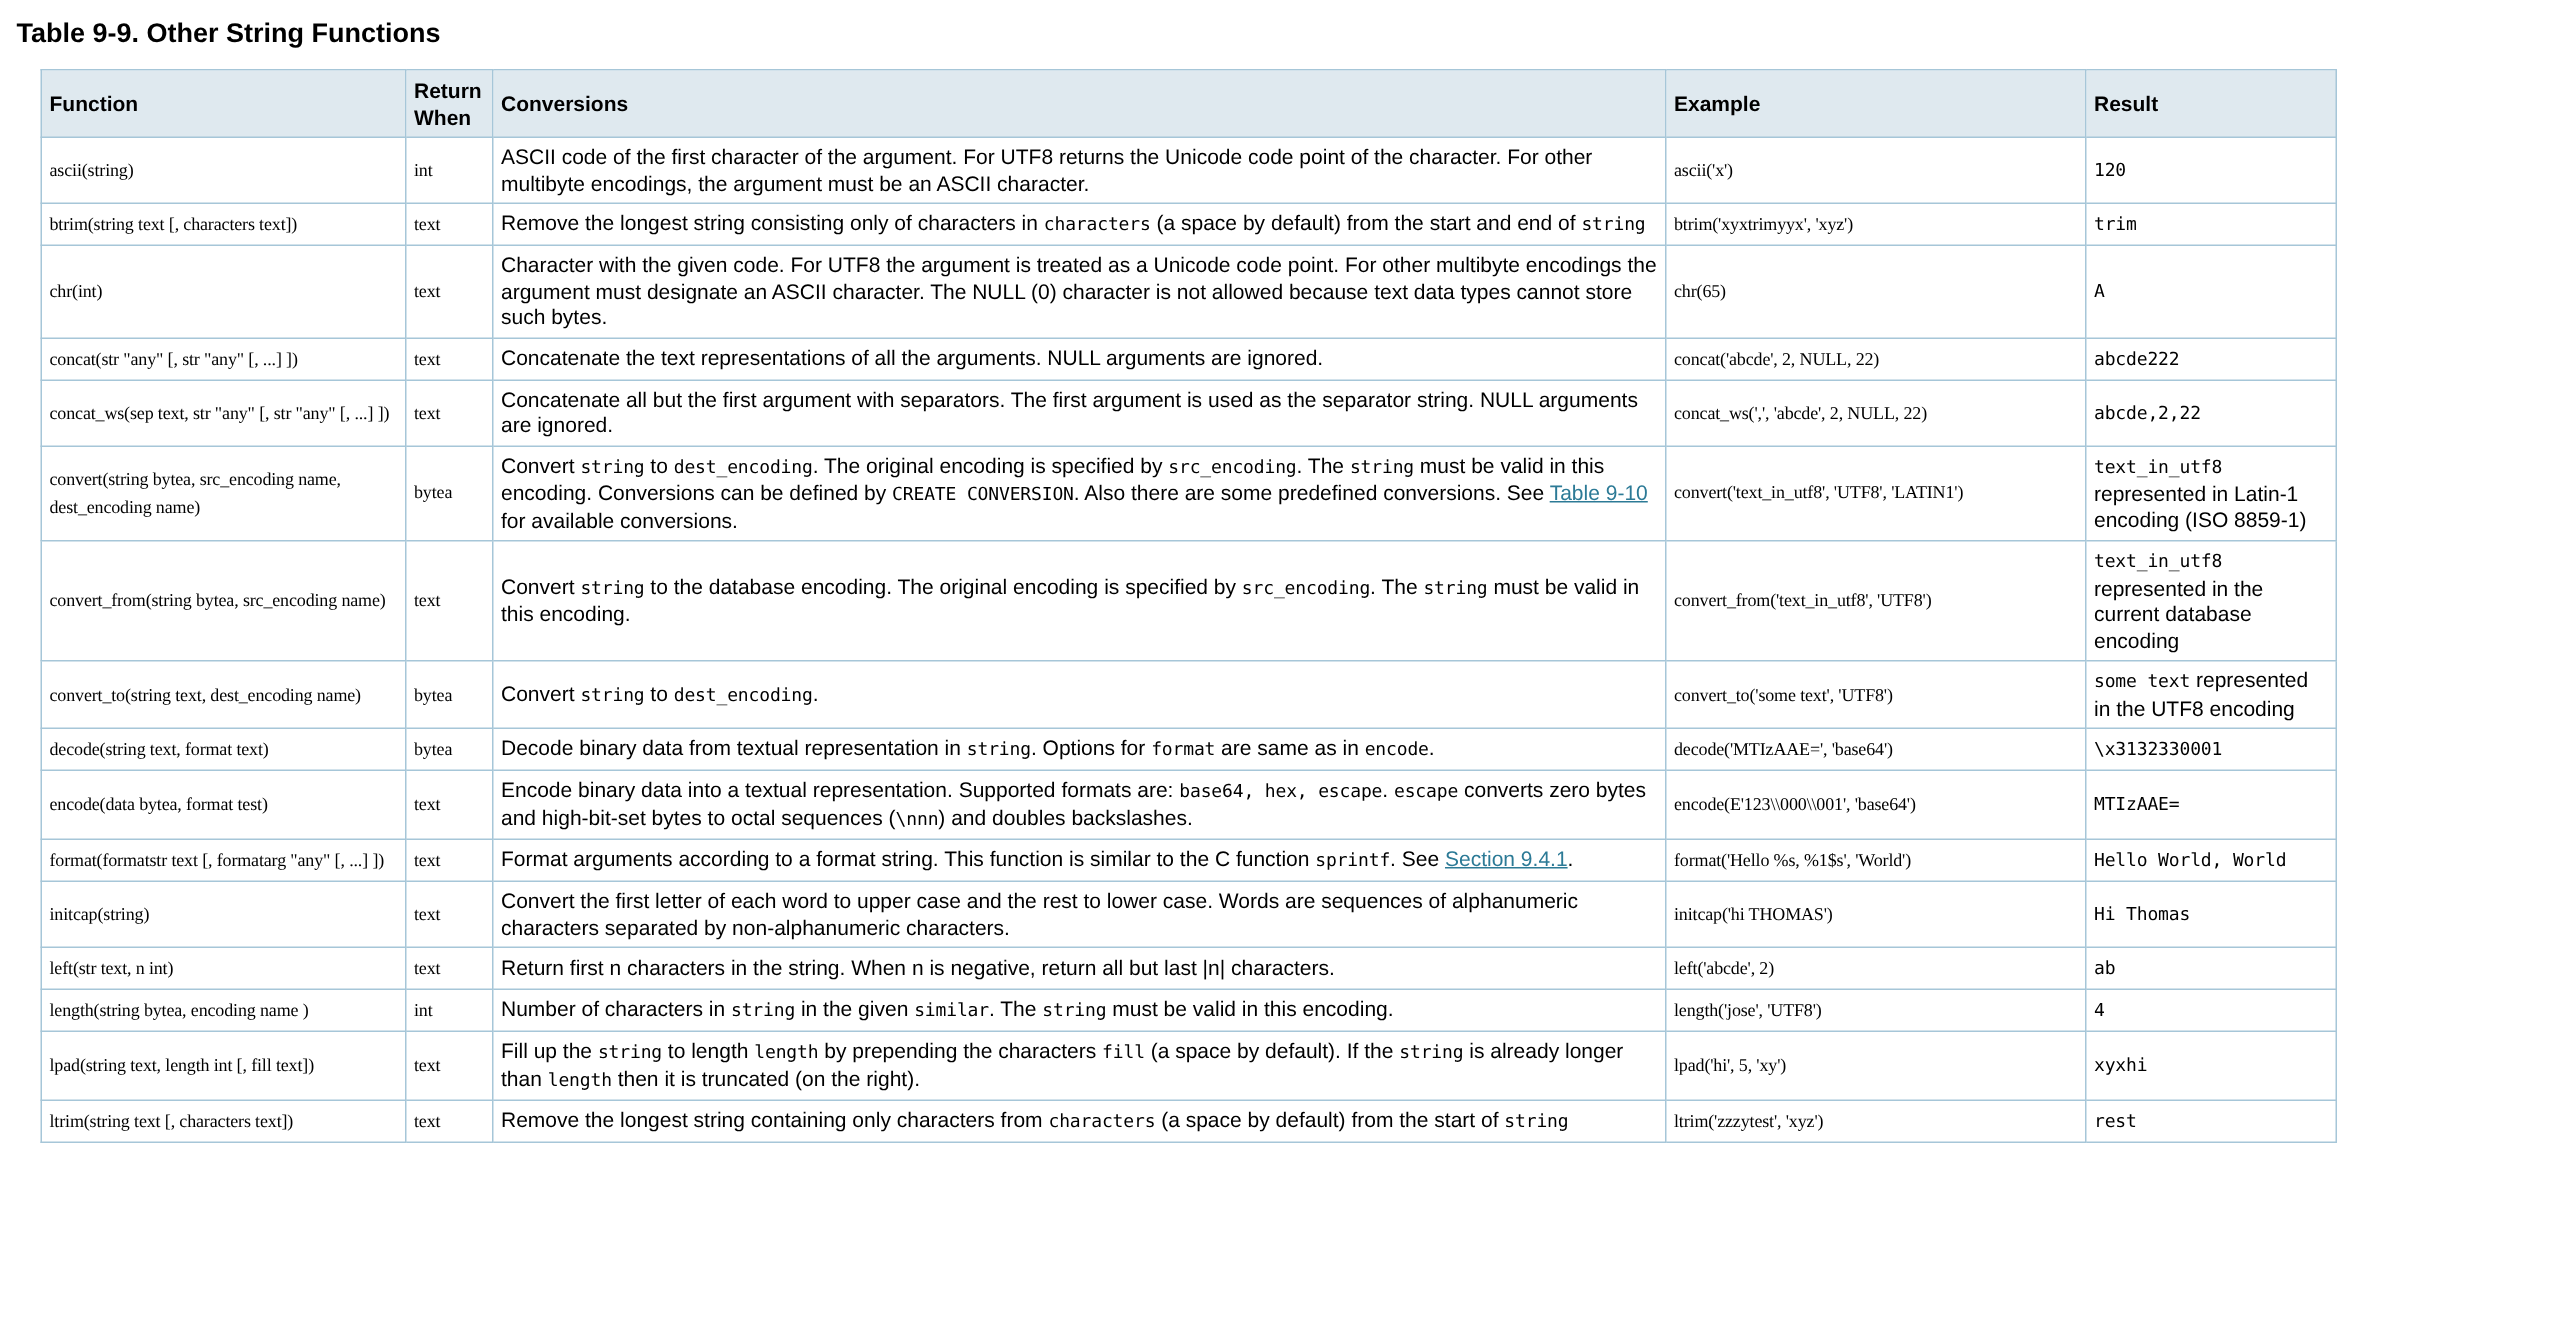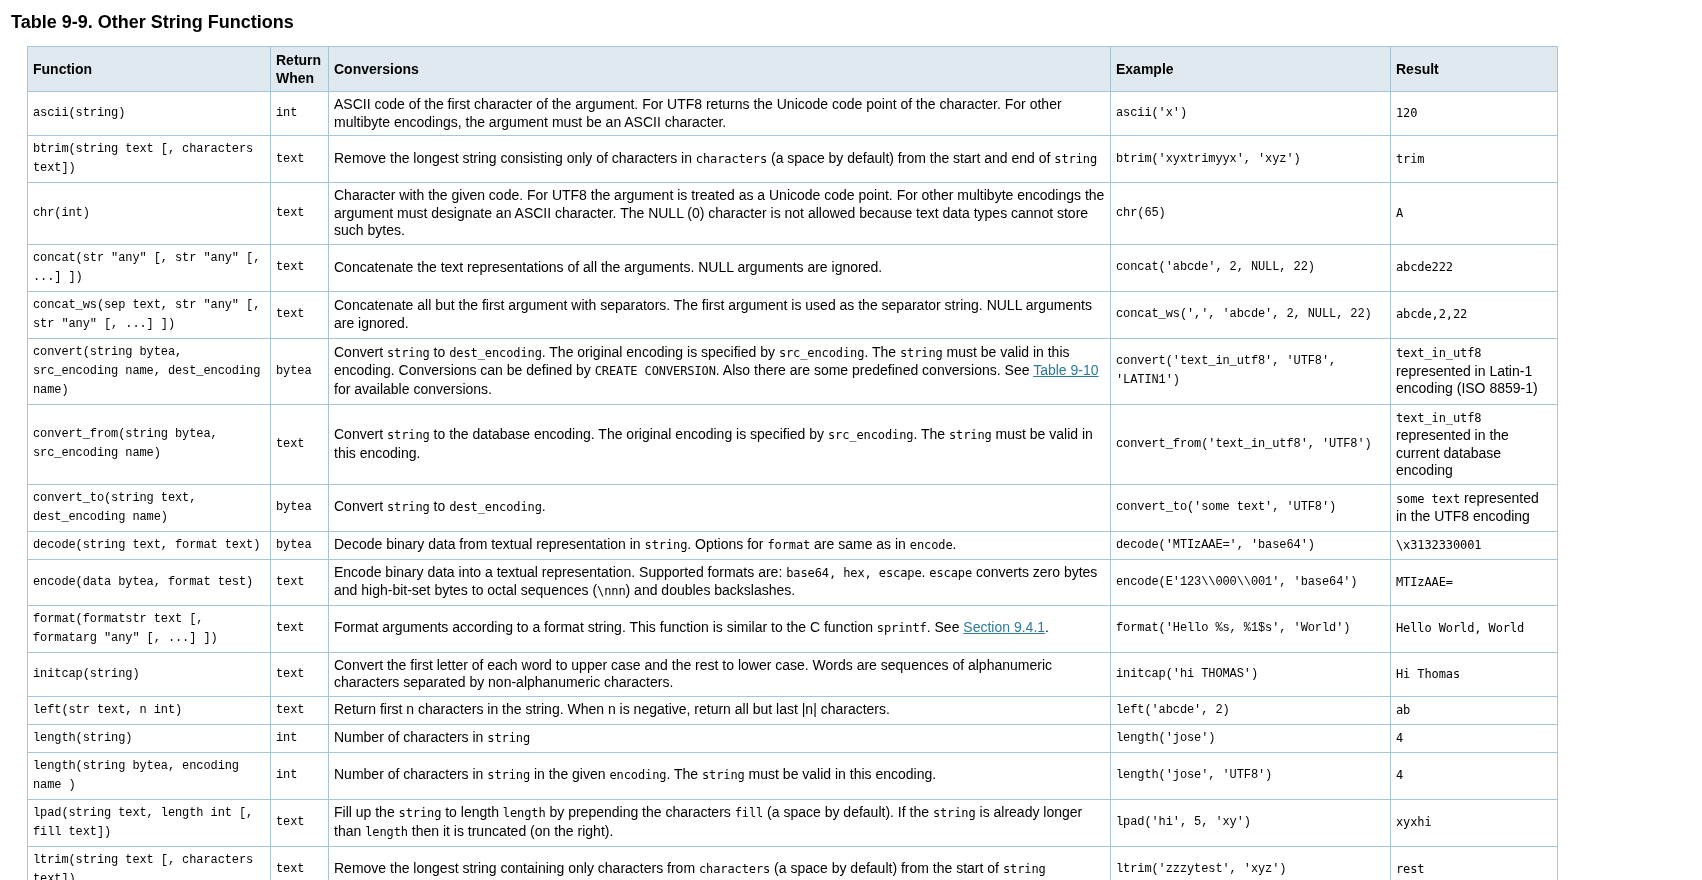--- a/index.html
+++ b/index.html
@@ -19,21 +19,21 @@
   col.c-res{width:167px}
   th,td{
     border:1px solid var(--border,#a6c6d8);
     vertical-align:middle;padding:4px 5px;overflow:hidden;
   }
   th{
     background:var(--header-bg,#dfe9ef);
     font-size:14px;font-weight:bold;text-align:left;line-height:18px;color:#000;
   }
   td.mono{
-    font-family:Liberation Mono, monospace;font-size:12px;line-height:19px;
+    font-family:Liberation Serif, serif;font-size:12px;line-height:19px;
     letter-spacing:-0.1px;white-space:pre-wrap;word-wrap:break-word;
   }
   td.desc{font-size:14px;line-height:17.5px}
   .t-m,.t-mi{font-family:"DejaVu Sans Mono",monospace;font-size:12px;letter-spacing:-0.1px}
   .t-i,.t-mi{}
   a.doclink{color:var(--link,#2c7a96);text-decoration:underline;cursor:pointer}
 </style>
 </head>
 <body>
 
@@ -143,30 +143,23 @@
           <td class="desc"><span class="t-m">Hi Thomas</span></td>
         </tr>
         <tr>
           <td class="mono">left(str text, n int)</td>
           <td class="mono">text</td>
           <td class="desc"><span class="t-s">Return first </span><span class="t-i">n</span><span class="t-s"> characters in the string. When </span><span class="t-i">n</span><span class="t-s"> is negative, return all but last |</span><span class="t-i">n</span><span class="t-s">| characters.</span></td>
           <td class="mono">left('abcde', 2)</td>
           <td class="desc"><span class="t-m">ab</span></td>
         </tr>
         <tr>
-          <td class="mono">length(string)</td>
-          <td class="mono">int</td>
-          <td class="desc"><span class="t-s">Number of characters in </span><span class="t-m">string</span></td>
-          <td class="mono">length('jose')</td>
-          <td class="desc"><span class="t-m">4</span></td>
-        </tr>
-        <tr>
           <td class="mono">length(string bytea, encoding name )</td>
           <td class="mono">int</td>
-          <td class="desc"><span class="t-s">Number of characters in </span><span class="t-m">string</span><span class="t-s"> in the given </span><span class="t-m">encoding</span><span class="t-s">. The </span><span class="t-m">string</span><span class="t-s"> must be valid in this encoding.</span></td>
+          <td class="desc"><span class="t-s">Number of characters in </span><span class="t-m">string</span><span class="t-s"> in the given </span><span class="t-m">similar</span><span class="t-s">. The </span><span class="t-m">string</span><span class="t-s"> must be valid in this encoding.</span></td>
           <td class="mono">length('jose', 'UTF8')</td>
           <td class="desc"><span class="t-m">4</span></td>
         </tr>
         <tr>
           <td class="mono">lpad(string text, length int [, fill text])</td>
           <td class="mono">text</td>
           <td class="desc"><span class="t-s">Fill up the </span><span class="t-m">string</span><span class="t-s"> to length </span><span class="t-m">length</span><span class="t-s"> by prepending the characters </span><span class="t-m">fill</span><span class="t-s"> (a space by default). If the </span><span class="t-m">string</span><span class="t-s"> is already longer than </span><span class="t-m">length</span><span class="t-s"> then it is truncated (on the right).</span></td>
           <td class="mono">lpad('hi', 5, 'xy')</td>
           <td class="desc"><span class="t-m">xyxhi</span></td>
         </tr>

